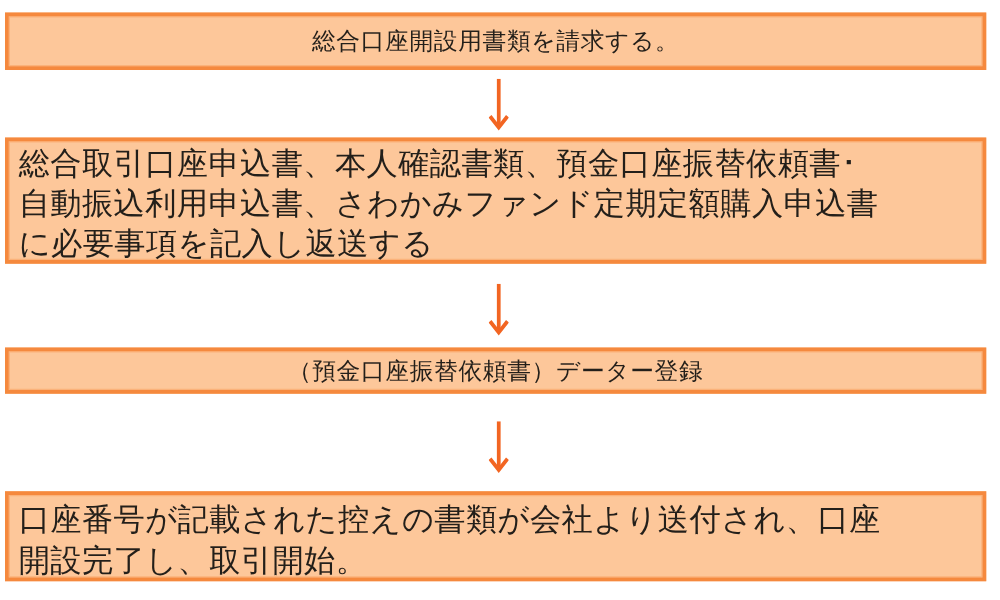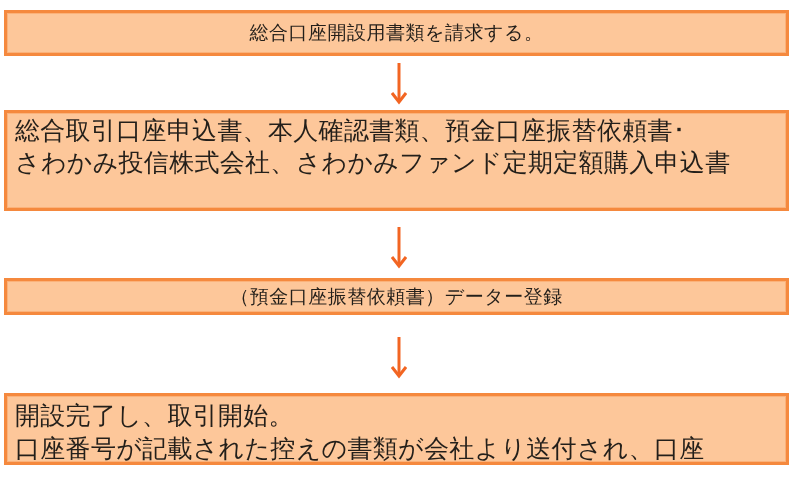--- a/index.html
+++ b/index.html
@@ -66,21 +66,22 @@
 
 <div id="arrow1" class="arrow">
   <svg width="16" height="42" viewBox="0 0 16 42">
     <line x1="8" y1="0" x2="8" y2="38" stroke="#f26522" stroke-width="3"></line>
     <polyline points="1,30 8,39 15,30" fill="none" stroke="#f26522" stroke-width="3" stroke-linejoin="miter"></polyline>
   </svg>
 </div>
 
 <div id="step2" class="box box-left">
   <span class="line">総合取引口座申込書、本人確認書類、預金口座振替依頼書･</span>
-  <span class="line">さわかみ投信株式会社、さわかみファンド定期定額購入申込書</span>
+  <span class="line">自動振込利用申込書、さわかみファンド定期定額購入申込書</span>
+  <span class="line">に必要事項を記入し返送する</span>
 </div>
 
 <div id="arrow2" class="arrow">
   <svg width="16" height="42" viewBox="0 0 16 42">
     <line x1="8" y1="0" x2="8" y2="38" stroke="#f26522" stroke-width="3"></line>
     <polyline points="1,30 8,39 15,30" fill="none" stroke="#f26522" stroke-width="3" stroke-linejoin="miter"></polyline>
   </svg>
 </div>
 
 <div id="step3" class="box box-center">
@@ -88,15 +89,15 @@
 </div>
 
 <div id="arrow3" class="arrow">
   <svg width="16" height="42" viewBox="0 0 16 42">
     <line x1="8" y1="0" x2="8" y2="38" stroke="#f26522" stroke-width="3"></line>
     <polyline points="1,30 8,39 15,30" fill="none" stroke="#f26522" stroke-width="3" stroke-linejoin="miter"></polyline>
   </svg>
 </div>
 
 <div id="step4" class="box box-left">
+  <span class="line">口座番号が記載された控えの書類が会社より送付され、口座</span>
   <span class="line">開設完了し、取引開始。</span>
-  <span class="line">口座番号が記載された控えの書類が会社より送付され、口座</span>
 </div>
 
 </body></html>

